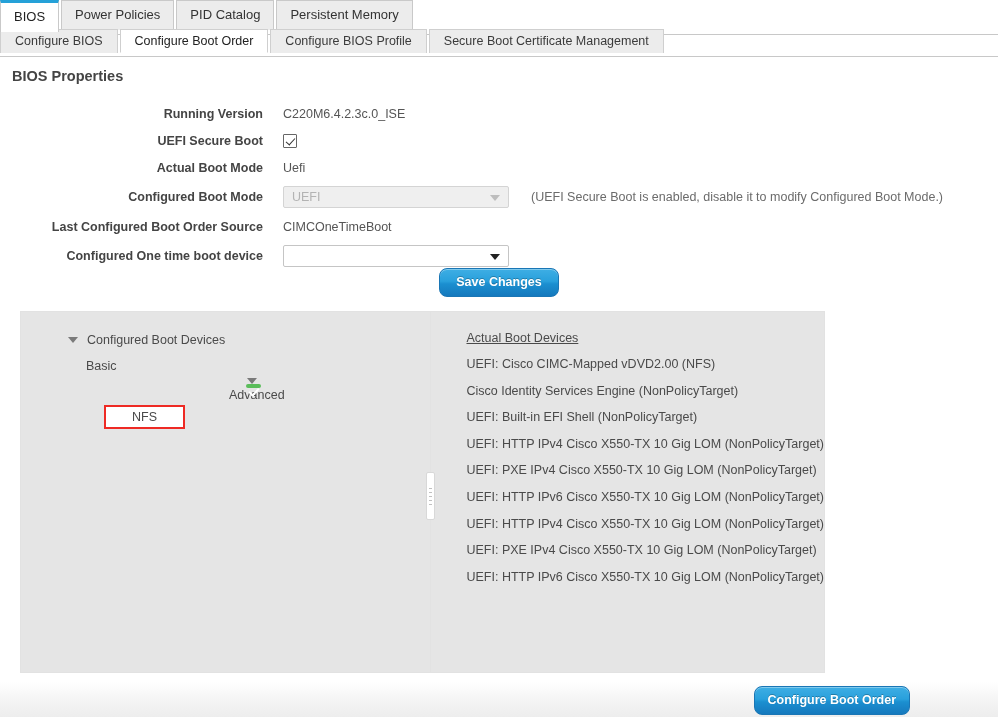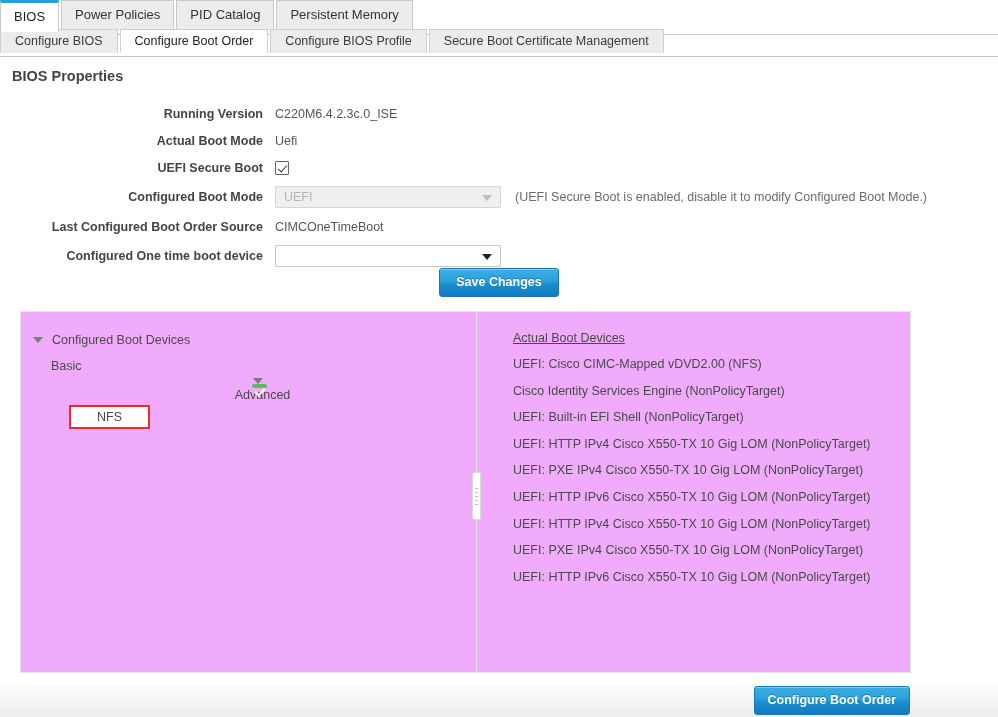--- a/index.html
+++ b/index.html
@@ -73,21 +73,21 @@
   }
 
   
   .section-title {
     position: absolute; left: 12px; top: 68px;
     font-size: 14.5px; font-weight: bold; color: #444;
   }
 
   
   .form { position: absolute; left: 0; top: 100px; width: 998px; }
-  .frow { display: flex; align-items: center; height: 27px; margin-bottom: 0; }
+  .frow { display: flex; align-items: center; height: 27px; margin-bottom: 0; gap: 8px; }
   .flabel {
     width: 275px; text-align: right; padding-right: 12px;
     font-size: 12.5px; font-weight: bold; color: #444;
     white-space: nowrap;
   }
   .fvalue { font-size: 12.5px; color: #555; white-space: nowrap; }
 
   .checkbox {
     width: 14px; height: 14px; border: 1px solid #666; background: #fff;
     display: inline-block; position: relative; border-radius: 1px;
@@ -112,35 +112,35 @@
   }
   .select.disabled .caret { border-top-color: #bdbdbd; }
 
   .hint { margin-left: 14px; font-size: 12.5px; color: #6b6b6b; white-space: nowrap; }
 
   
   .btn-blue {
     display: inline-block;
     background: linear-gradient(to bottom, #3eaee4 0%, #29a0dc 45%, #1b8fd0 55%, #1579bd 100%);
     border: 1px solid #1a76b5;
-    border-radius: 3px;
+    border-radius: 8px;
     color: #ffffff;
     font-size: 12.5px; font-weight: bold;
     padding: 6px 13px 7px;
     text-shadow: 0 -1px 0 rgba(0,0,0,.25);
     box-shadow: inset 0 1px 0 rgba(255,255,255,.35);
     cursor: pointer;
   }
   .save-wrap { position: absolute; left: 0; top: 268px; width: 998px; text-align: center; }
   .save-wrap .btn-blue { padding: 6px 16px 7px; }
 
   
   .panels {
-    position: absolute; left: 20px; top: 311px; width: 891px; height: 362px;
-    border: 1px solid #e2e2e2; background: #f0abfc; display: flex;
+    position: absolute; left: 20px; top: 311px; width: 805px; height: 362px;
+    border: 1px solid #e2e2e2; background: #e5e5e5; display: flex; padding-left: 35px;
   }
   .panel-left { width: 455px; position: relative; padding: 16px 0 0 0; }
   .panel-divider { width: 1px; background: #e2e2e2; position: relative; }
   .panel-right { flex: 1; padding: 16px 0 0 0; }
 
   .splitter {
     position: absolute; left: -4px; top: 160px;
     width: 9px; height: 48px;
     background: #ffffff; border: 1px solid #d8d8d8; border-radius: 2px;
     display: flex; flex-direction: column; align-items: center; justify-content: center;
@@ -205,27 +205,27 @@
   <div class="section-title">BIOS Properties</div>
 
   <div class="form">
 
     <div class="frow">
       <div class="flabel">Running Version</div>
       <div class="fvalue">C220M6.4.2.3c.0_ISE</div>
     </div>
 
     <div class="frow">
+      <div class="flabel">UEFI Secure Boot</div>
+      <div class="checkbox"></div>
+    </div>
+
+    <div class="frow">
       <div class="flabel">Actual Boot Mode</div>
       <div class="fvalue">Uefi</div>
-    </div>
-
-    <div class="frow">
-      <div class="flabel">UEFI Secure Boot</div>
-      <div class="checkbox"></div>
     </div>
 
     <div class="frow" style="height:32px">
       <div class="flabel">Configured Boot Mode</div>
       <div class="select disabled">
         <span>UEFI</span>
         <span class="caret"></span>
       </div>
       <div class="hint">(UEFI Secure Boot is enabled, disable it to modify Configured Boot Mode.)</div>
     </div>

